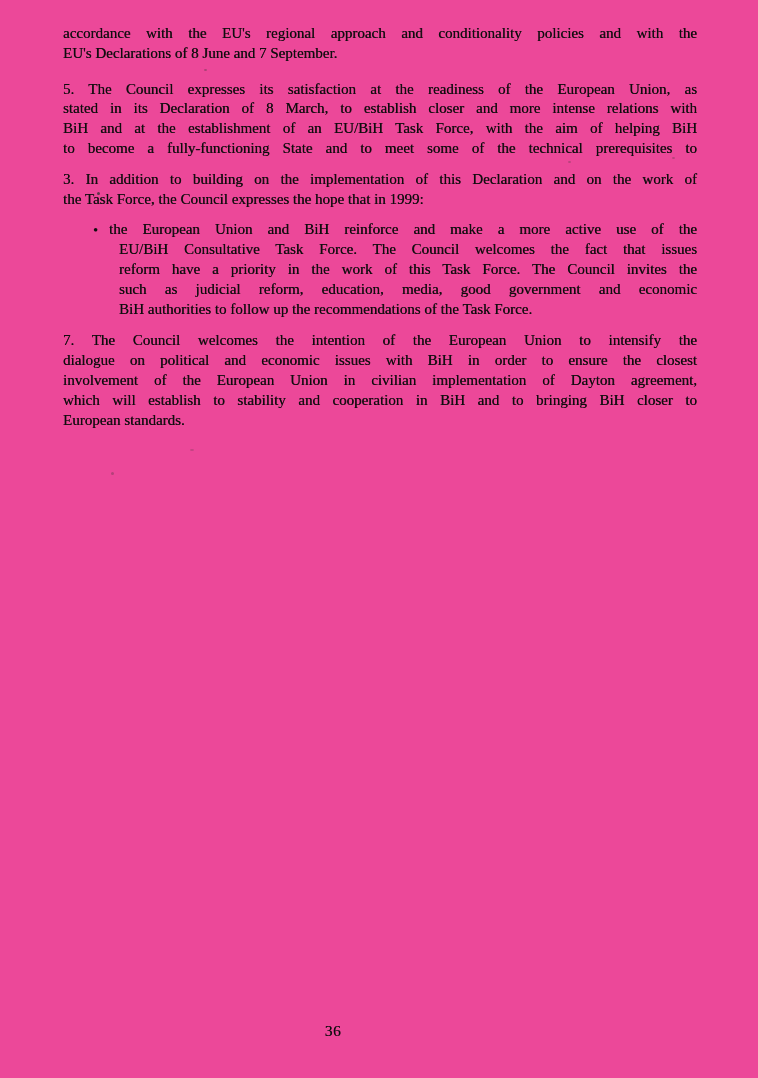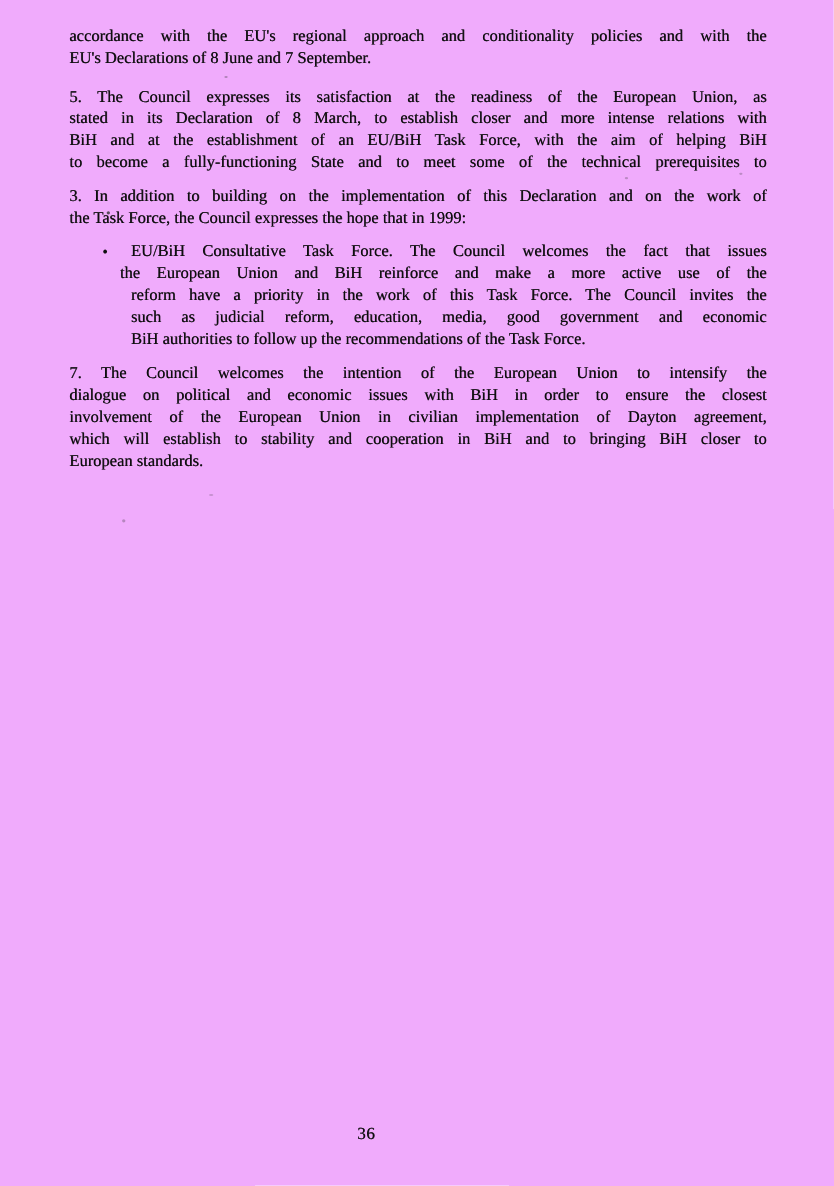--- a/index.html
+++ b/index.html
@@ -4,21 +4,21 @@
 <style>
   html, body {
     margin: 0;
     padding: 0;
     background: #ffffff;
   }
   .page {
     position: relative;
     width: 758px;
     height: 1078px;
-    background: #f0abfc;
+    background: #ec4899;
     font-family: "Liberation Serif", serif;
     color: #0e0e0e;
     overflow: hidden;
   }
   .content {
     position: absolute;
     left: 63px;
     top: 24px;
     width: 634px;
   }
@@ -91,22 +91,22 @@
       <span class="ln">to become a fully-functioning State and to meet some of the technical prerequisites to</span>
     </p>
 
     <p class="para">
       <span class="ln">3. In addition to building on the implementation of this Declaration and on the work of</span>
       <span class="ln last">the Task Force, the Council expresses the hope that in 1999:</span>
     </p>
 
     <div class="bullet">
       <span class="bullet-marker">•</span>
+      <span class="ln first">the European Union and BiH reinforce and make a more active use of the</span>
       <span class="ln">EU/BiH Consultative Task Force. The Council welcomes the fact that issues</span>
-      <span class="ln first">the European Union and BiH reinforce and make a more active use of the</span>
       <span class="ln">reform have a priority in the work of this Task Force. The Council invites the</span>
       <span class="ln">such as judicial reform, education, media, good government and economic</span>
       <span class="ln last">BiH authorities to follow up the recommendations of the Task Force.</span>
     </div>
 
     <p class="para">
       <span class="ln">7. The Council welcomes the intention of the European Union to intensify the</span>
       <span class="ln">dialogue on political and economic issues with BiH in order to ensure the closest</span>
       <span class="ln">involvement of the European Union in civilian implementation of Dayton agreement,</span>
       <span class="ln">which will establish to stability and cooperation in BiH and to bringing BiH closer to</span>

